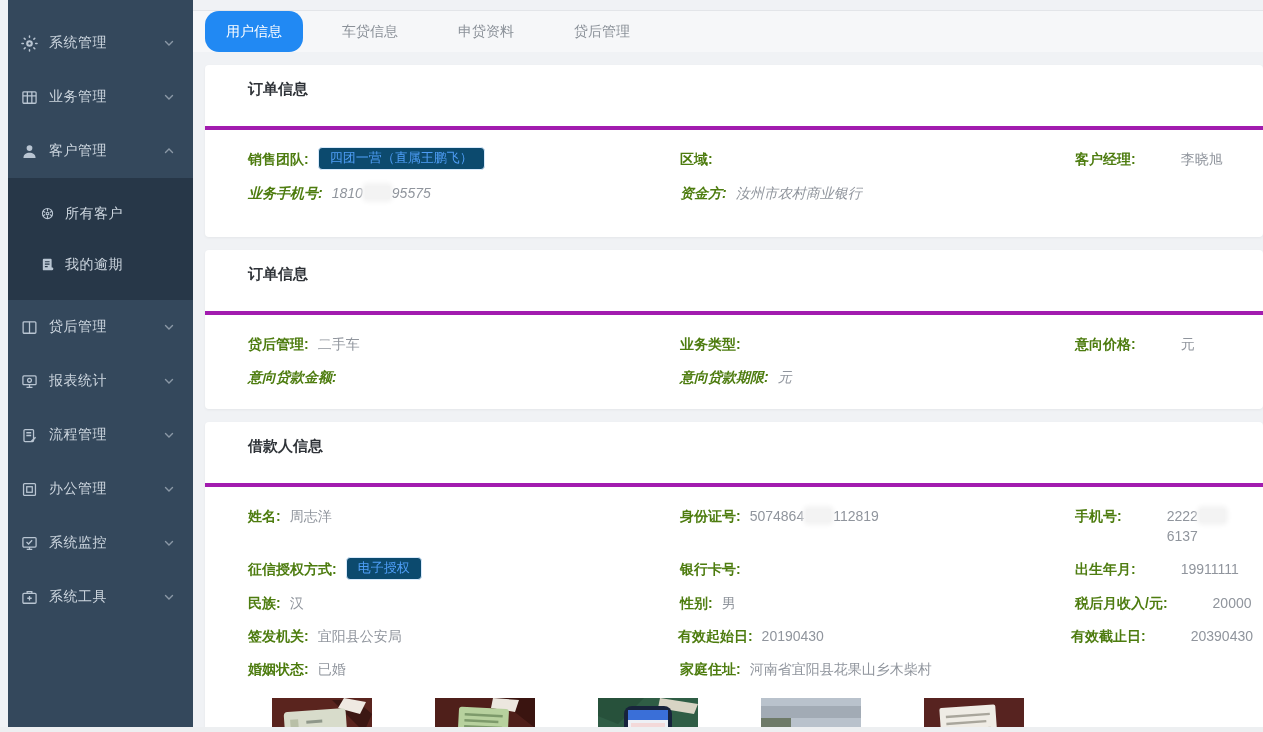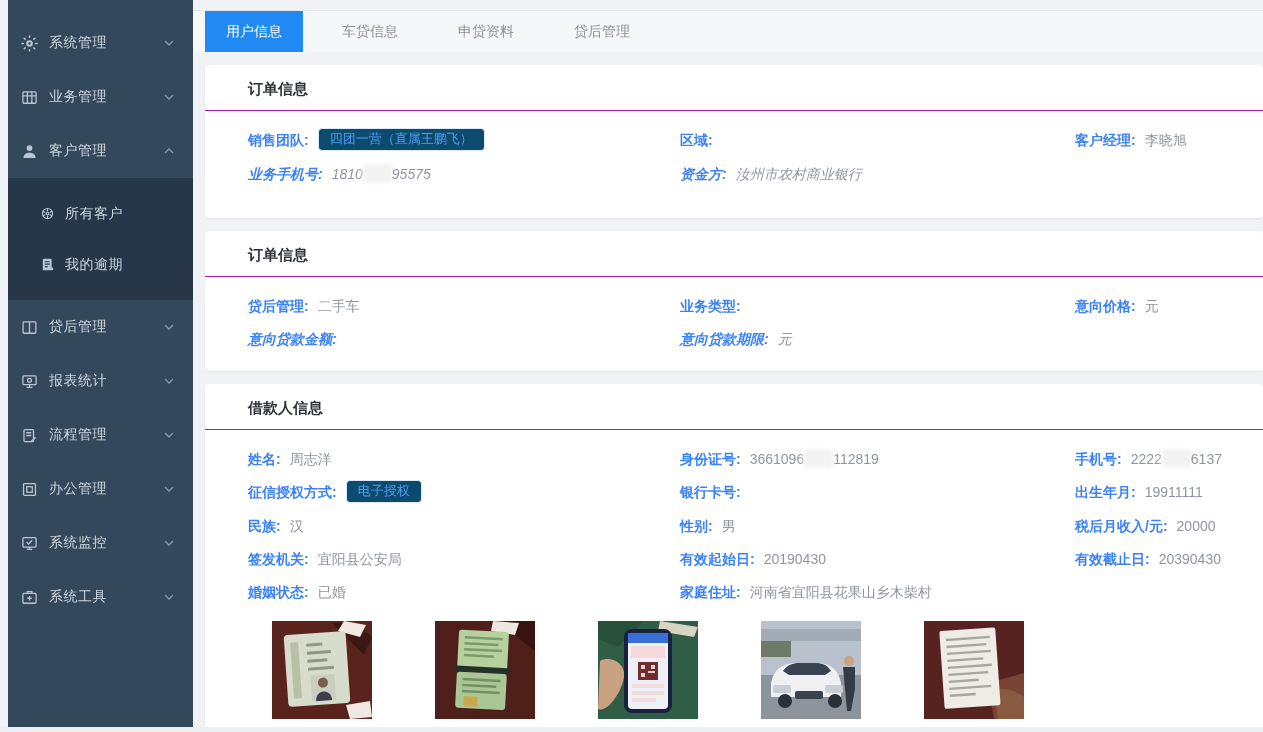--- a/index.html
+++ b/index.html
@@ -19,35 +19,35 @@
   .submenu { background:#273748; padding:10px 0; }
   .submenu .menu-item { height:51px; padding-left:32px; }
   .submenu .mi-icon { width:15px; height:15px; margin-right:10px; }
   .submenu .mi-icon svg { width:15px; height:15px; }
   .submenu .menu-item.no-icon { padding-left:57px; }
 
   
   .main { margin-left:185px; height:100%; }
   .tabbar { margin-top:10px; height:42px; background:#f6f7f9; border-top:1px solid #e3e5e9;
             display:flex; padding-left:20px; }
-  .tab { line-height:41px; padding:0 21px; font-size:14px; color:#8b9199; cursor:pointer; }
+  .tab { line-height:41px; padding:0 21px; font-size:14px; color:#8b9199; cursor:pointer;border-radius:14px; }
   .tab + .tab { margin-left:18px; }
   .tab.active { background:#2189f3; color:#ffffff; }
 
   .card { margin:13px 0 0 20px; background:#ffffff; border-radius:4px;
           box-shadow:0 1px 3px rgba(0,0,0,.05); }
-  .card-title { padding:15px 20px 11px 43px; font-size:15px; font-weight:bold; color:#2f3338;
-                border-bottom:1px solid #a21caf; }
+  .card-title { padding:15px 20px 27px 43px; font-size:15px; font-weight:bold; color:#2f3338;
+                border-bottom:4px solid #a21caf; }
   .card-body { padding:19px 10px 34px 43px; }
   .card-body.tight { padding-bottom:22px; }
   .frow { display:flex; align-items:flex-start; line-height:20px; margin-bottom:13px; }
   .frow:last-child { margin-bottom:0;font-style:italic; }
   .fcol { display:flex; align-items:flex-start; }
-  .c1 { width:432px; } .c2 { width:395px; } .c3 { flex:1; }
-  .flabel { font-weight:bold; color:#3b82f6; font-size:14px; margin-right:9px; white-space:nowrap; }
+  .c1 { width:432px; } .c2 { width:395px; } .c3 { flex:1;gap:36px; }
+  .flabel { font-weight:bold; color:#4d7c0f; font-size:14px; margin-right:9px; white-space:nowrap; }
   .fvalue { color:#90959d; font-size:14px; }
   .tag { display:inline-block; background:#0c4a6e; color:#4f9ef7; border:1px solid #d8eafc;
          border-radius:4px; padding:1px 11px 2px; font-size:13px; line-height:18px; margin-top:-2px; }
   .redact { display:inline-block; width:25px; height:13px; background:#f3f3f3; border-radius:2px;
             box-shadow:0 0 5px 3px #f3f3f3; margin:0 2px; vertical-align:-1px; }
 
   .photo-row { display:flex; gap:63px; margin:19px 0 0 24px; }
   .photo { width:100px; text-align:center; cursor:pointer; }
   .thumb { width:100px; height:98px; display:block; }
   .caption { margin-top:9px; font-size:13px; color:#5a5e66; white-space:nowrap; }
@@ -299,21 +299,21 @@
   <section class="card">
     <h3 class="card-title">借款人信息</h3>
     <div class="card-body">
       <div class="frow">
         <div class="fcol c1">
           <span class="flabel">姓名:</span>
           <span class="fvalue">周志洋</span>
         </div>
         <div class="fcol c2">
           <span class="flabel">身份证号:</span>
-          <span class="fvalue"><span>3661096</span><span class="redact"></span><span>112819</span></span>
+          <span class="fvalue"><span>5074864</span><span class="redact"></span><span>112819</span></span>
         </div>
         <div class="fcol c3">
           <span class="flabel">手机号:</span>
           <span class="fvalue"><span>2222</span><span class="redact"></span><span>6137</span></span>
         </div>
       </div>
       <div class="frow">
         <div class="fcol c1">
           <span class="flabel">征信授权方式:</span>
           <span class="tag">电子授权</span>

